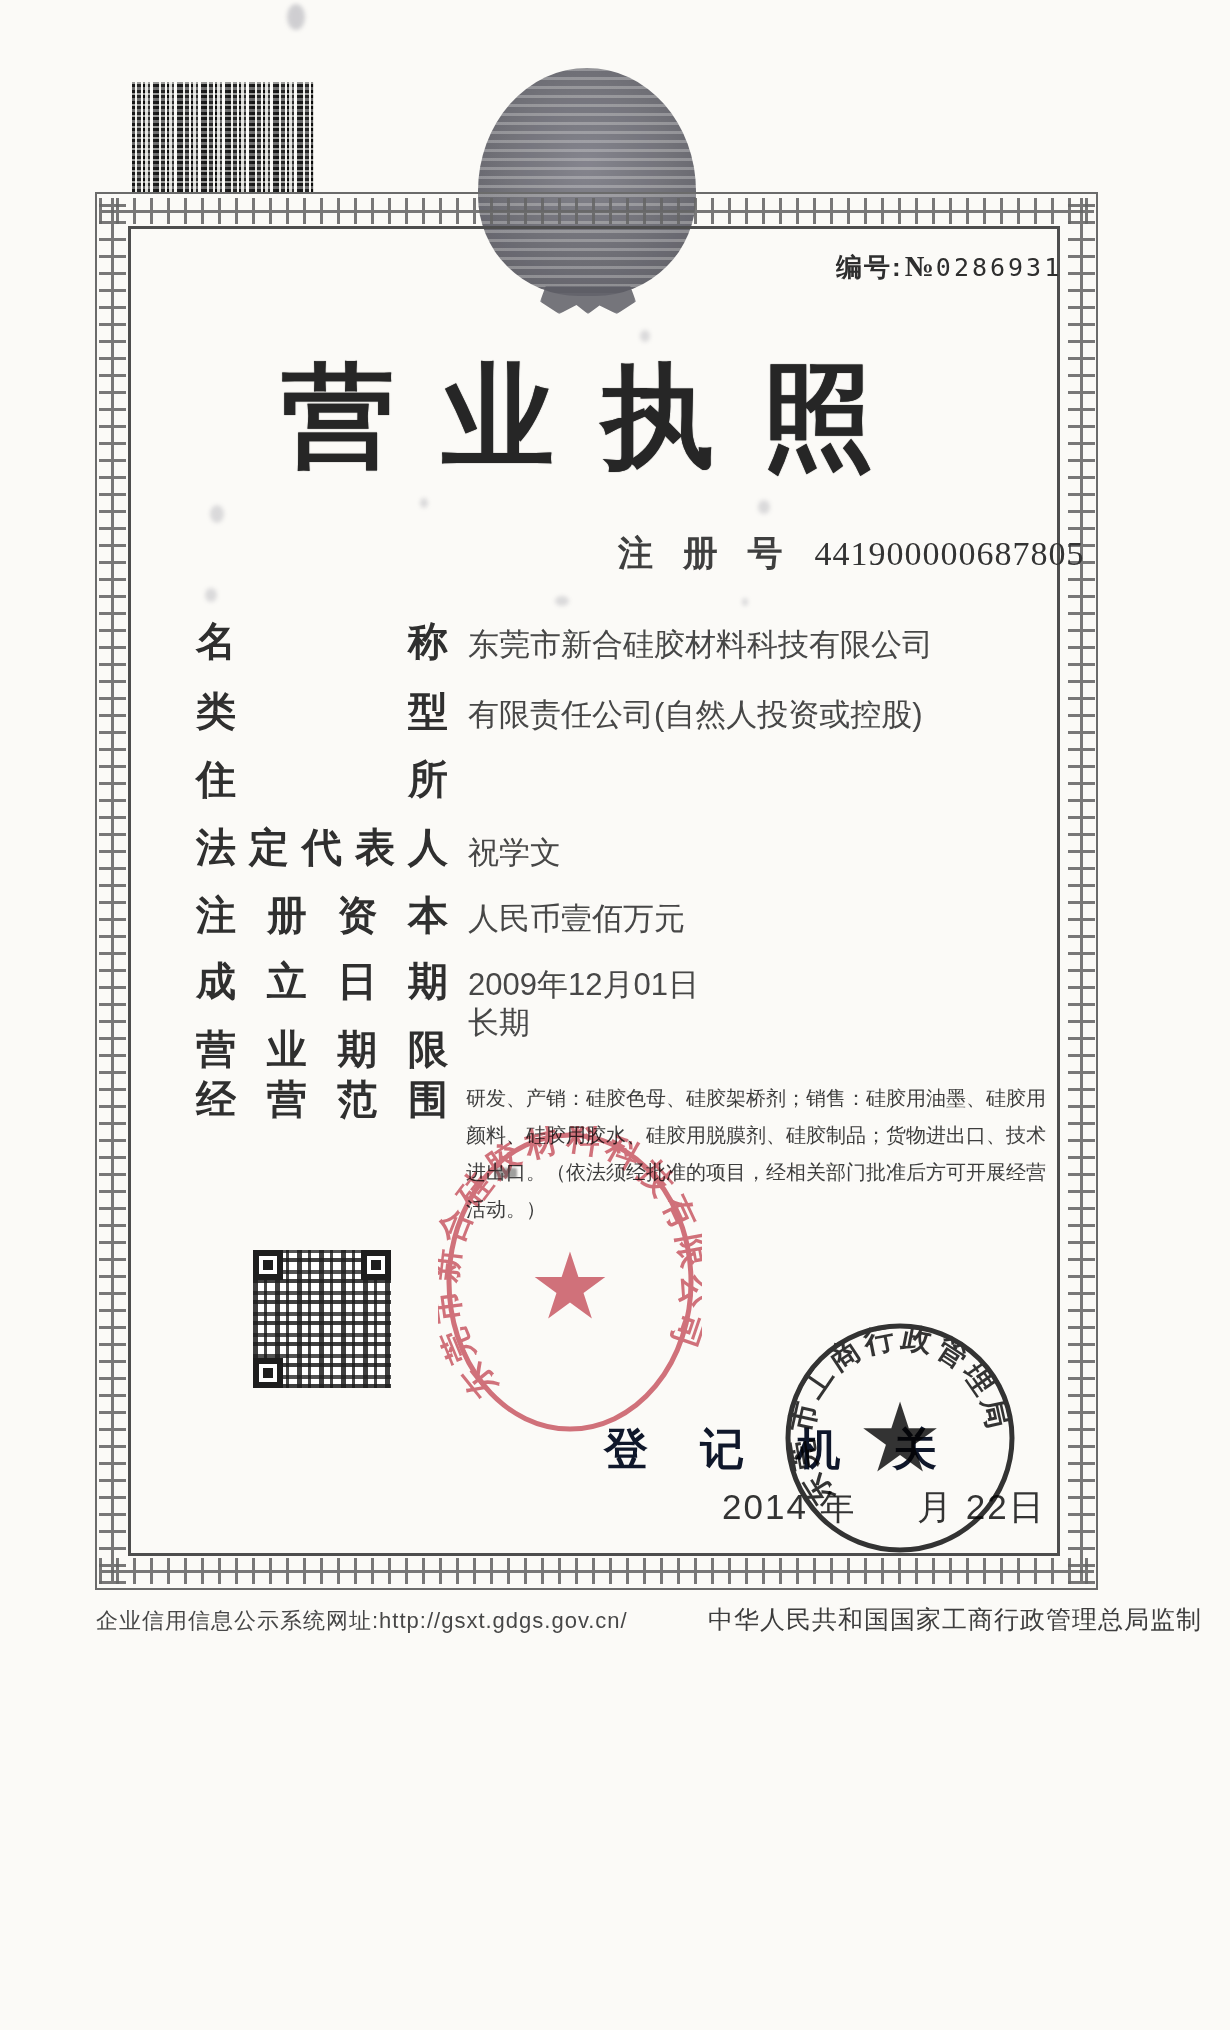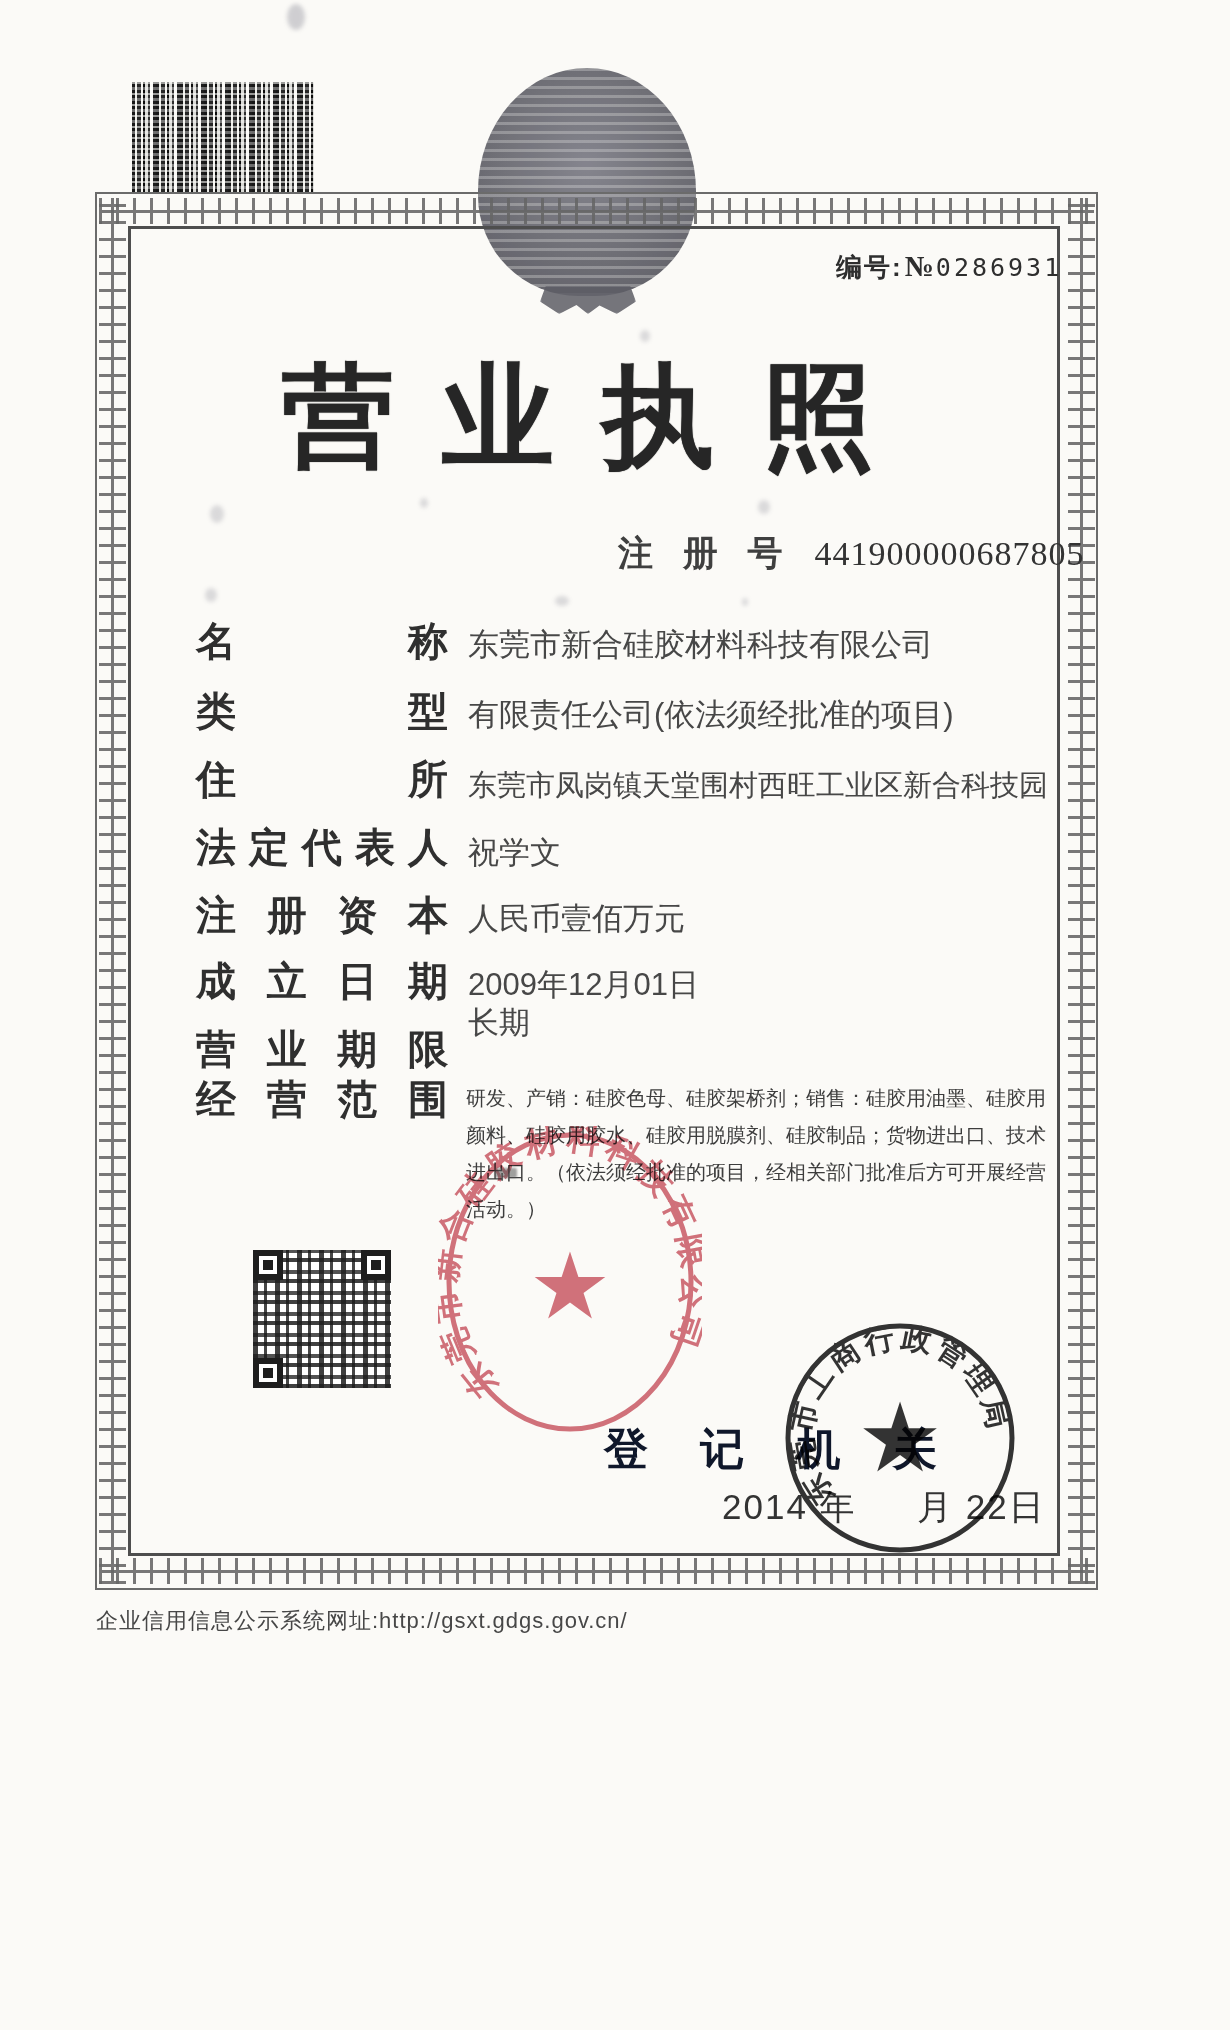--- a/index.html
+++ b/index.html
@@ -166,27 +166,26 @@
   <div class="abs field-label" style="top:618px;">
       <span>名</span>
       <span>称</span>
     </div>
   <div class="abs field-value" style="top:626px;">东莞市新合硅胶材料科技有限公司</div>
 
   <div class="abs field-label" style="top:688px;">
       <span>类</span>
       <span>型</span>
     </div>
-  <div class="abs field-value" style="top:696px;">有限责任公司(依法须经批准的项目)</div>
+  <div class="abs field-value" style="top:696px;">有限责任公司(自然人投资或控股)</div>
 
   <div class="abs field-label" style="top:756px;">
       <span>住</span>
       <span>所</span>
     </div>
-  <div class="abs field-value" style="top:766px;font-size:29px;">东莞市凤岗镇天堂围村西旺工业区新合科技园</div>
 
   <div class="abs field-label" style="top:824px;">
       <span>法</span>
       <span>定</span>
       <span>代</span>
       <span>表</span>
       <span>人</span>
     </div>
   <div class="abs field-value" style="top:834px;">祝学文</div>
 
@@ -247,20 +246,21 @@
       <path id="blackArc" d="M 120 208 A 88 88 0 1 1 120.2 208" fill="none"></path>
     </defs>
     <circle class="ring" cx="120" cy="122" r="112"></circle>
     <text class="arc-text">
       <textPath href="#blackArc" startOffset="72">东莞市工商行政管理局</textPath>
     </text>
     <text class="star" x="120" y="155" text-anchor="middle">★</text>
   </svg>
 
   <div class="abs footer-left">企业信用信息公示系统网址:http://gsxt.gdgs.gov.cn/</div>
+  <div class="abs footer-right">中华人民共和国国家工商行政管理总局监制</div>
 
   <div class="artifact" style="left:210px;top:505px;width:14px;height:18px;"></div>
   <div class="artifact" style="left:420px;top:498px;width:8px;height:10px;"></div>
   <div class="artifact" style="left:758px;top:500px;width:12px;height:14px;"></div>
   <div class="artifact" style="left:205px;top:588px;width:12px;height:14px;"></div>
   <div class="artifact" style="left:555px;top:596px;width:14px;height:10px;"></div>
   <div class="artifact" style="left:742px;top:598px;width:6px;height:8px;"></div>
   <div class="artifact" style="left:640px;top:330px;width:10px;height:12px;"></div>
   <div class="artifact" style="left:287px;top:4px;width:18px;height:26px;opacity:.4;"></div>
   <div class="artifact" style="left:495px;top:1168px;width:22px;height:10px;background:#555;opacity:.55;filter:blur(1px);border-radius:2px;"></div>

